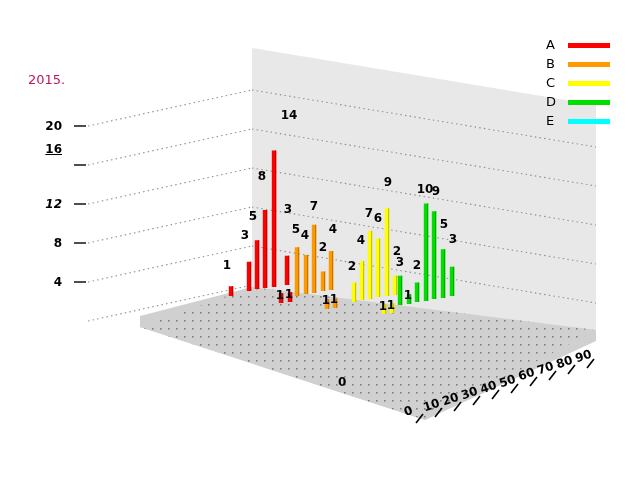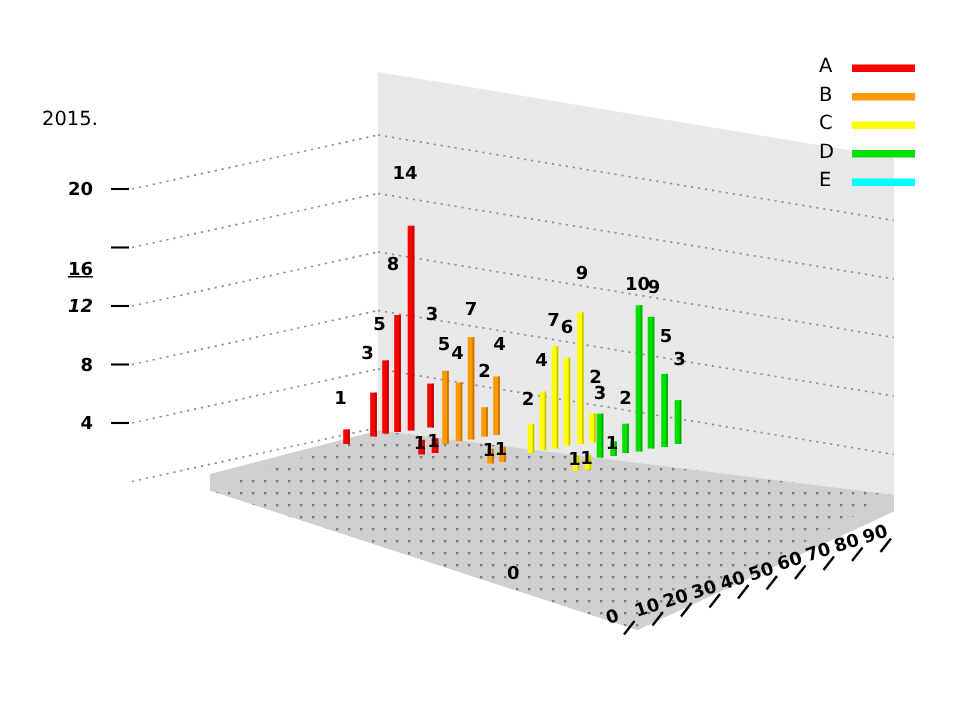--- a/index.html
+++ b/index.html
@@ -11,21 +11,21 @@
     position:relative;
   }
   #stage{position:absolute;left:0;top:0;width:640px;height:480px;}
   #svgroot{position:absolute;left:0;top:0;}
 
   .title-block{
     position:absolute;
     left:28px; top:32px;
     font-size:13px;
     line-height:19px;
-    color:#000000;
+    color:#be185d;
     white-space:pre;
     font-family:"DejaVu Sans", sans-serif;
   }
   .title-line{display:block;}
 
   .ytick-label{
     position:absolute;
     font-size:12px;
     font-weight:bold;
     color:#000;
@@ -204,21 +204,21 @@
       </g>
   </svg>
 
   <div class="title-block">
     <span class="title-line">2015.</span>
   </div>
 
   <div class="ytick-label" style="left:22px; top:275px;">4</div>
   <div class="ytick-label" style="left:22px; top:236px;">8</div>
   <div class="ytick-label" style="left:22px; top:197px;font-style:italic;">12</div>
-  <div class="ytick-label" style="left:22px; top:172px;text-decoration:underline;">16</div>
+  <div class="ytick-label" style="left:22px; top:142px;text-decoration:underline;">16</div>
   <div class="ytick-label" style="left:22px; top:119px;">20</div>
 
   <div class="axis-num" style="left:338px; top:375px;">0</div>
 
   <div id="depth-labels">
       <div class="axis-num" style="left: 404px; top: 404px; transform: rotate(-18deg);">0</div>
       <div class="axis-num" style="left: 423px; top: 397.9px; transform: rotate(-18deg);">10</div>
       <div class="axis-num" style="left: 442px; top: 391.8px; transform: rotate(-18deg);">20</div>
       <div class="axis-num" style="left: 461px; top: 385.7px; transform: rotate(-18deg);">30</div>
       <div class="axis-num" style="left: 480px; top: 379.6px; transform: rotate(-18deg);">40</div>
@@ -227,21 +227,21 @@
       <div class="axis-num" style="left: 537px; top: 361.3px; transform: rotate(-18deg);">70</div>
       <div class="axis-num" style="left: 556px; top: 355.2px; transform: rotate(-18deg);">80</div>
       <div class="axis-num" style="left: 575px; top: 349.1px; transform: rotate(-18deg);">90</div>
     </div>
 
   <div id="bar-labels">
       <div class="bar-label" style="left: 227px; top: 258px;">1</div>
       <div class="bar-label" style="left: 245px; top: 228px;">3</div>
       <div class="bar-label" style="left: 253px; top: 209px;">5</div>
       <div class="bar-label" style="left: 262px; top: 169px;">8</div>
-      <div class="bar-label" style="left: 270px; top: 108px;">14</div>
+      <div class="bar-label" style="left: 289px; top: 108px;">14</div>
       <div class="bar-label" style="left: 288px; top: 202px;">3</div>
       <div class="bar-label" style="left: 280px; top: 288px;">1</div>
       <div class="bar-label" style="left: 289px; top: 287px;">1</div>
       <div class="bar-label" style="left: 296px; top: 222px;">5</div>
       <div class="bar-label" style="left: 305px; top: 228px;">4</div>
       <div class="bar-label" style="left: 314px; top: 199px;">7</div>
       <div class="bar-label" style="left: 323px; top: 240px;">2</div>
       <div class="bar-label" style="left: 333px; top: 222px;">4</div>
       <div class="bar-label" style="left: 326px; top: 293px;">1</div>
       <div class="bar-label" style="left: 334px; top: 292px;">1</div>

